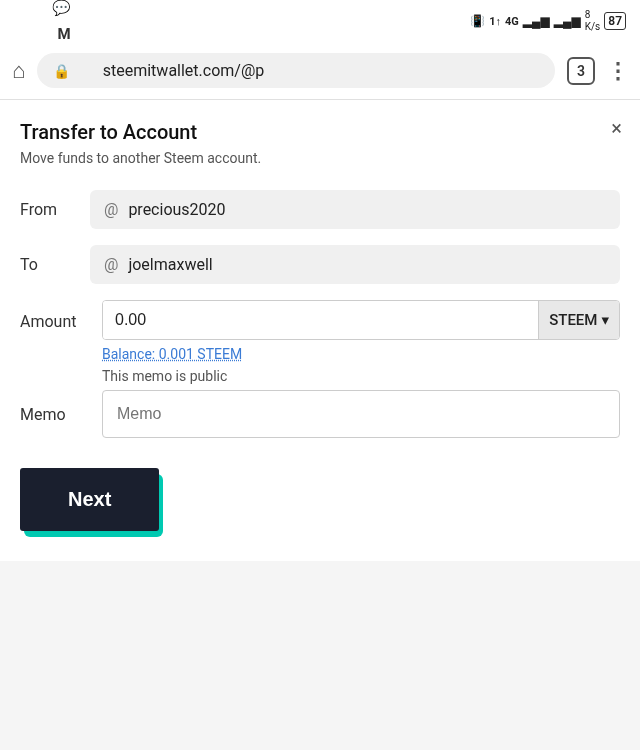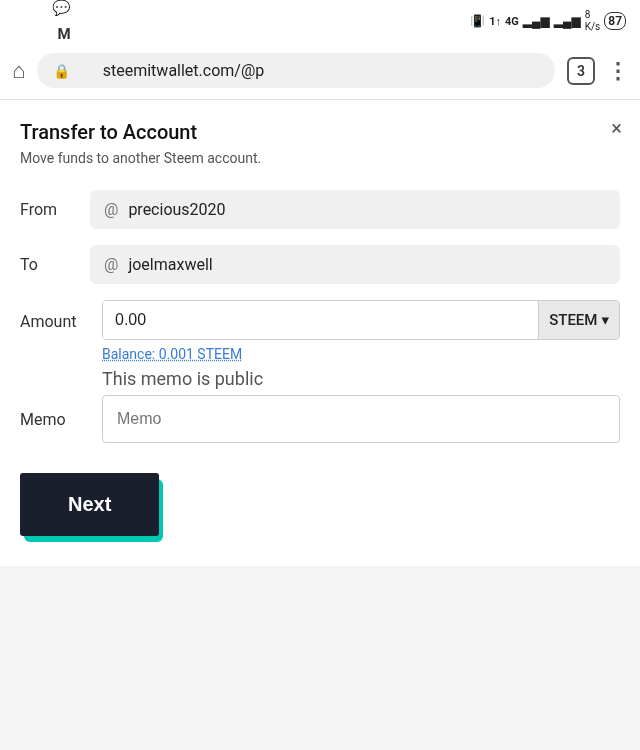--- a/index.html
+++ b/index.html
@@ -35,21 +35,21 @@
       gap: 4px;
       font-size: 13px;
       color: #111;
     }
     .status-icons span {
       font-size: 12px;
       color: #222;
     }
     .battery {
       border: 1.5px solid #333;
-      border-radius: 8px;
+      border-radius: 3px;
       padding: 1px 3px;
       font-size: 11px;
       font-weight: 600;
       position: relative;
     }
 
     
     .browser-bar {
       background: #fff;
       display: flex;
@@ -207,21 +207,21 @@
     }
     .balance-text {
       color: #3a7bd5;
       font-size: 14px;
       margin-top: 6px;
       text-decoration: underline dotted;
     }
 
     
     .memo-notice {
-      font-size: 18px;
+      font-size: 14px;
       color: #555;
       margin-bottom: 6px;
       margin-left: 82px;
     }
     .memo-row {
       display: flex;
       align-items: center;
       gap: 12px;
       margin-bottom: 30px;
     }

